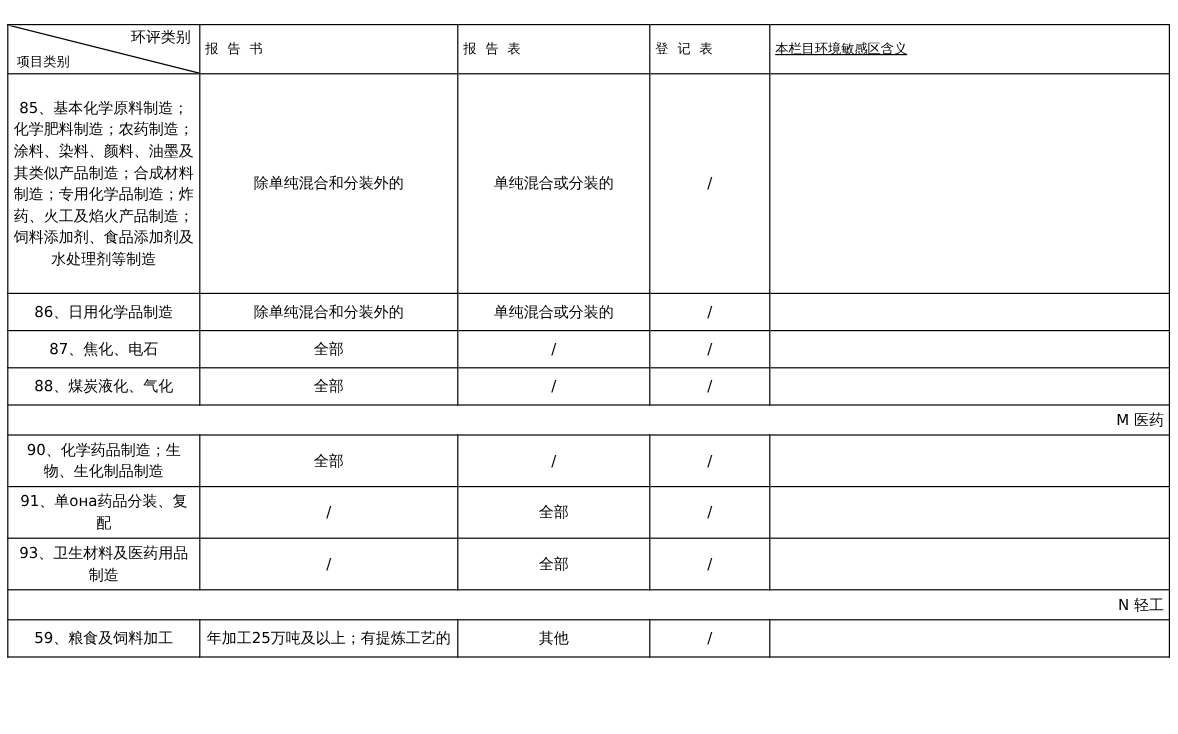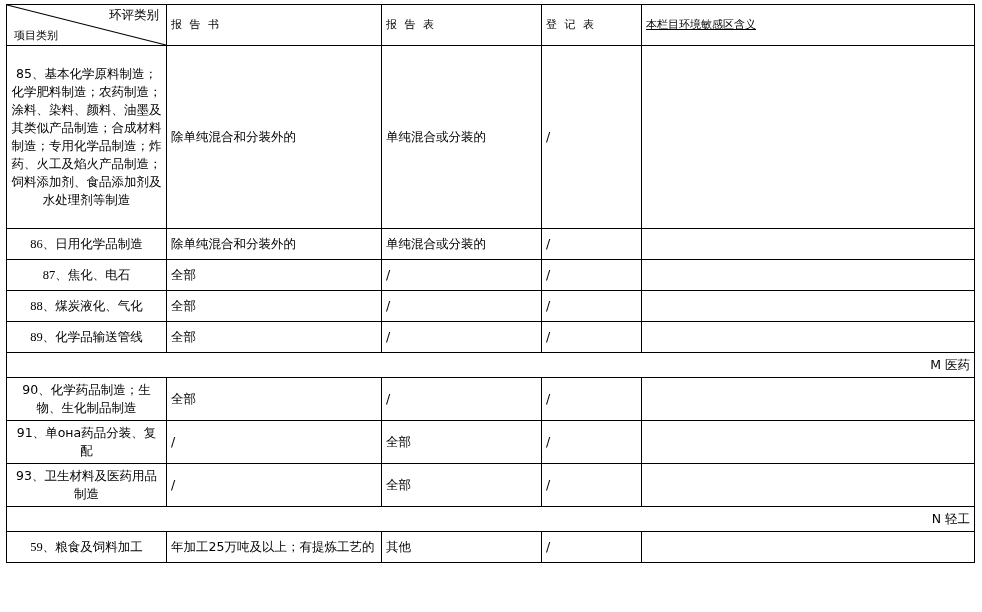--- a/index.html
+++ b/index.html
@@ -11,21 +11,21 @@
     font-family: "DejaVu Sans", "Liberation Sans", sans-serif;
     width: 982px;
     height: 612px;
     overflow: hidden;
   }
   .page {
     width: 836px;
     height: 612px;
     position: relative;
     box-sizing: border-box;
-    padding: 4px 6px 0 6px;
+    padding: 20px 6px 0 6px;
   }
   table.main {
     border-collapse: collapse;
     table-layout: fixed;
     width: 968px;
     font-size: 12.5px;
     color: #000;
   }
   table.main td, table.main th {
     border: 1px solid #000;
@@ -71,33 +71,34 @@
   .hdr-center {
     text-align: left;
     font-size: 11px;
     letter-spacing: 2px;
   }
   .hdr-center.nospace {
     letter-spacing: 0;
     text-decoration: underline;
   }
   .cell-center {
+    text-align: center;
   }
   .cell-left {
     text-align: center;
   }
   .section-row td {
     text-align: right;
     font-weight: bold;
     padding-left: 5px;
     height: 20px;
   }
   .tall-1 { height: 178px; }
   .h-two { height: 38px; }
-  .h-one { height: 26px; font-family: Liberation Serif, serif; }
+  .h-one { height: 26px; }
 </style>
 </head>
 <body>
 
 <div class="page">
   <table class="main">
     <colgroup>
       <col class="c0">
         <col class="c1">
         <col class="c2">
@@ -141,27 +142,20 @@
           <td class="cell-center">/</td>
           <td class="cell-left"></td>
         </tr>
         <tr>
           <td class="cell-left h-one">88、煤炭液化、气化</td>
           <td class="cell-center">全部</td>
           <td class="cell-center">/</td>
           <td class="cell-center">/</td>
           <td class="cell-left"></td>
         </tr>
-        <tr>
-          <td class="cell-left h-one">89、化学品输送管线</td>
-          <td class="cell-center">全部</td>
-          <td class="cell-center">/</td>
-          <td class="cell-center">/</td>
-          <td class="cell-left"></td>
-        </tr>
         <tr class="section-row">
           <td colspan="5">M 医药</td>
         </tr>
         <tr>
           <td class="cell-left h-two">90、化学药品制造；生物、生化制品制造</td>
           <td class="cell-center">全部</td>
           <td class="cell-center">/</td>
           <td class="cell-center">/</td>
           <td class="cell-left"></td>
         </tr>

